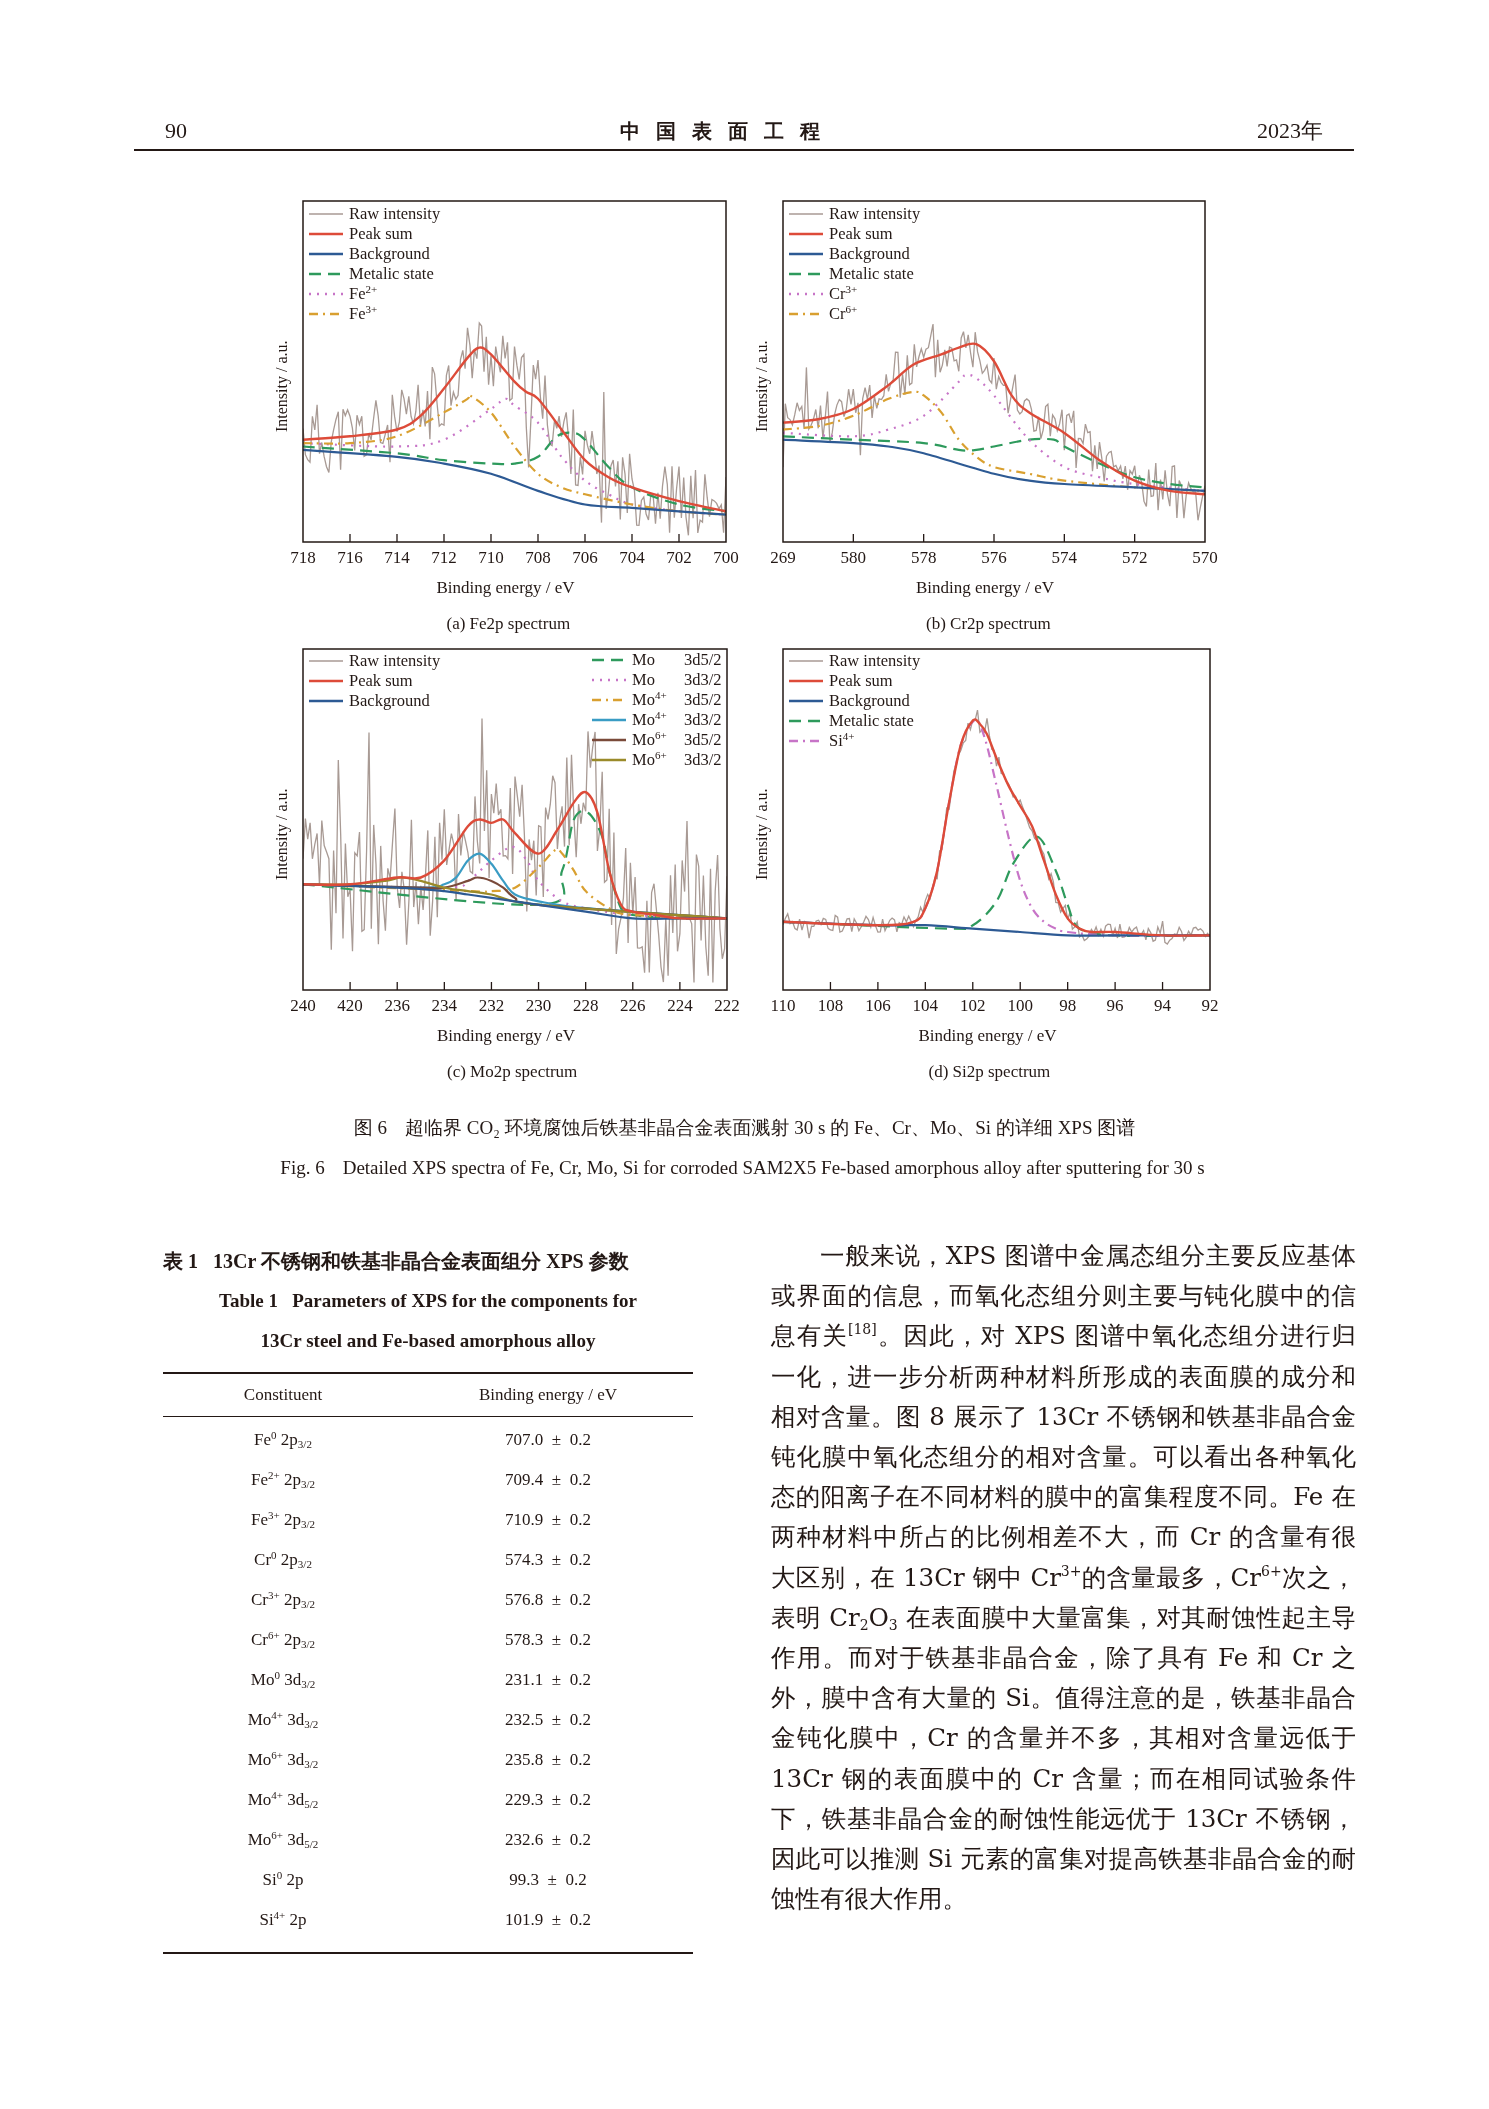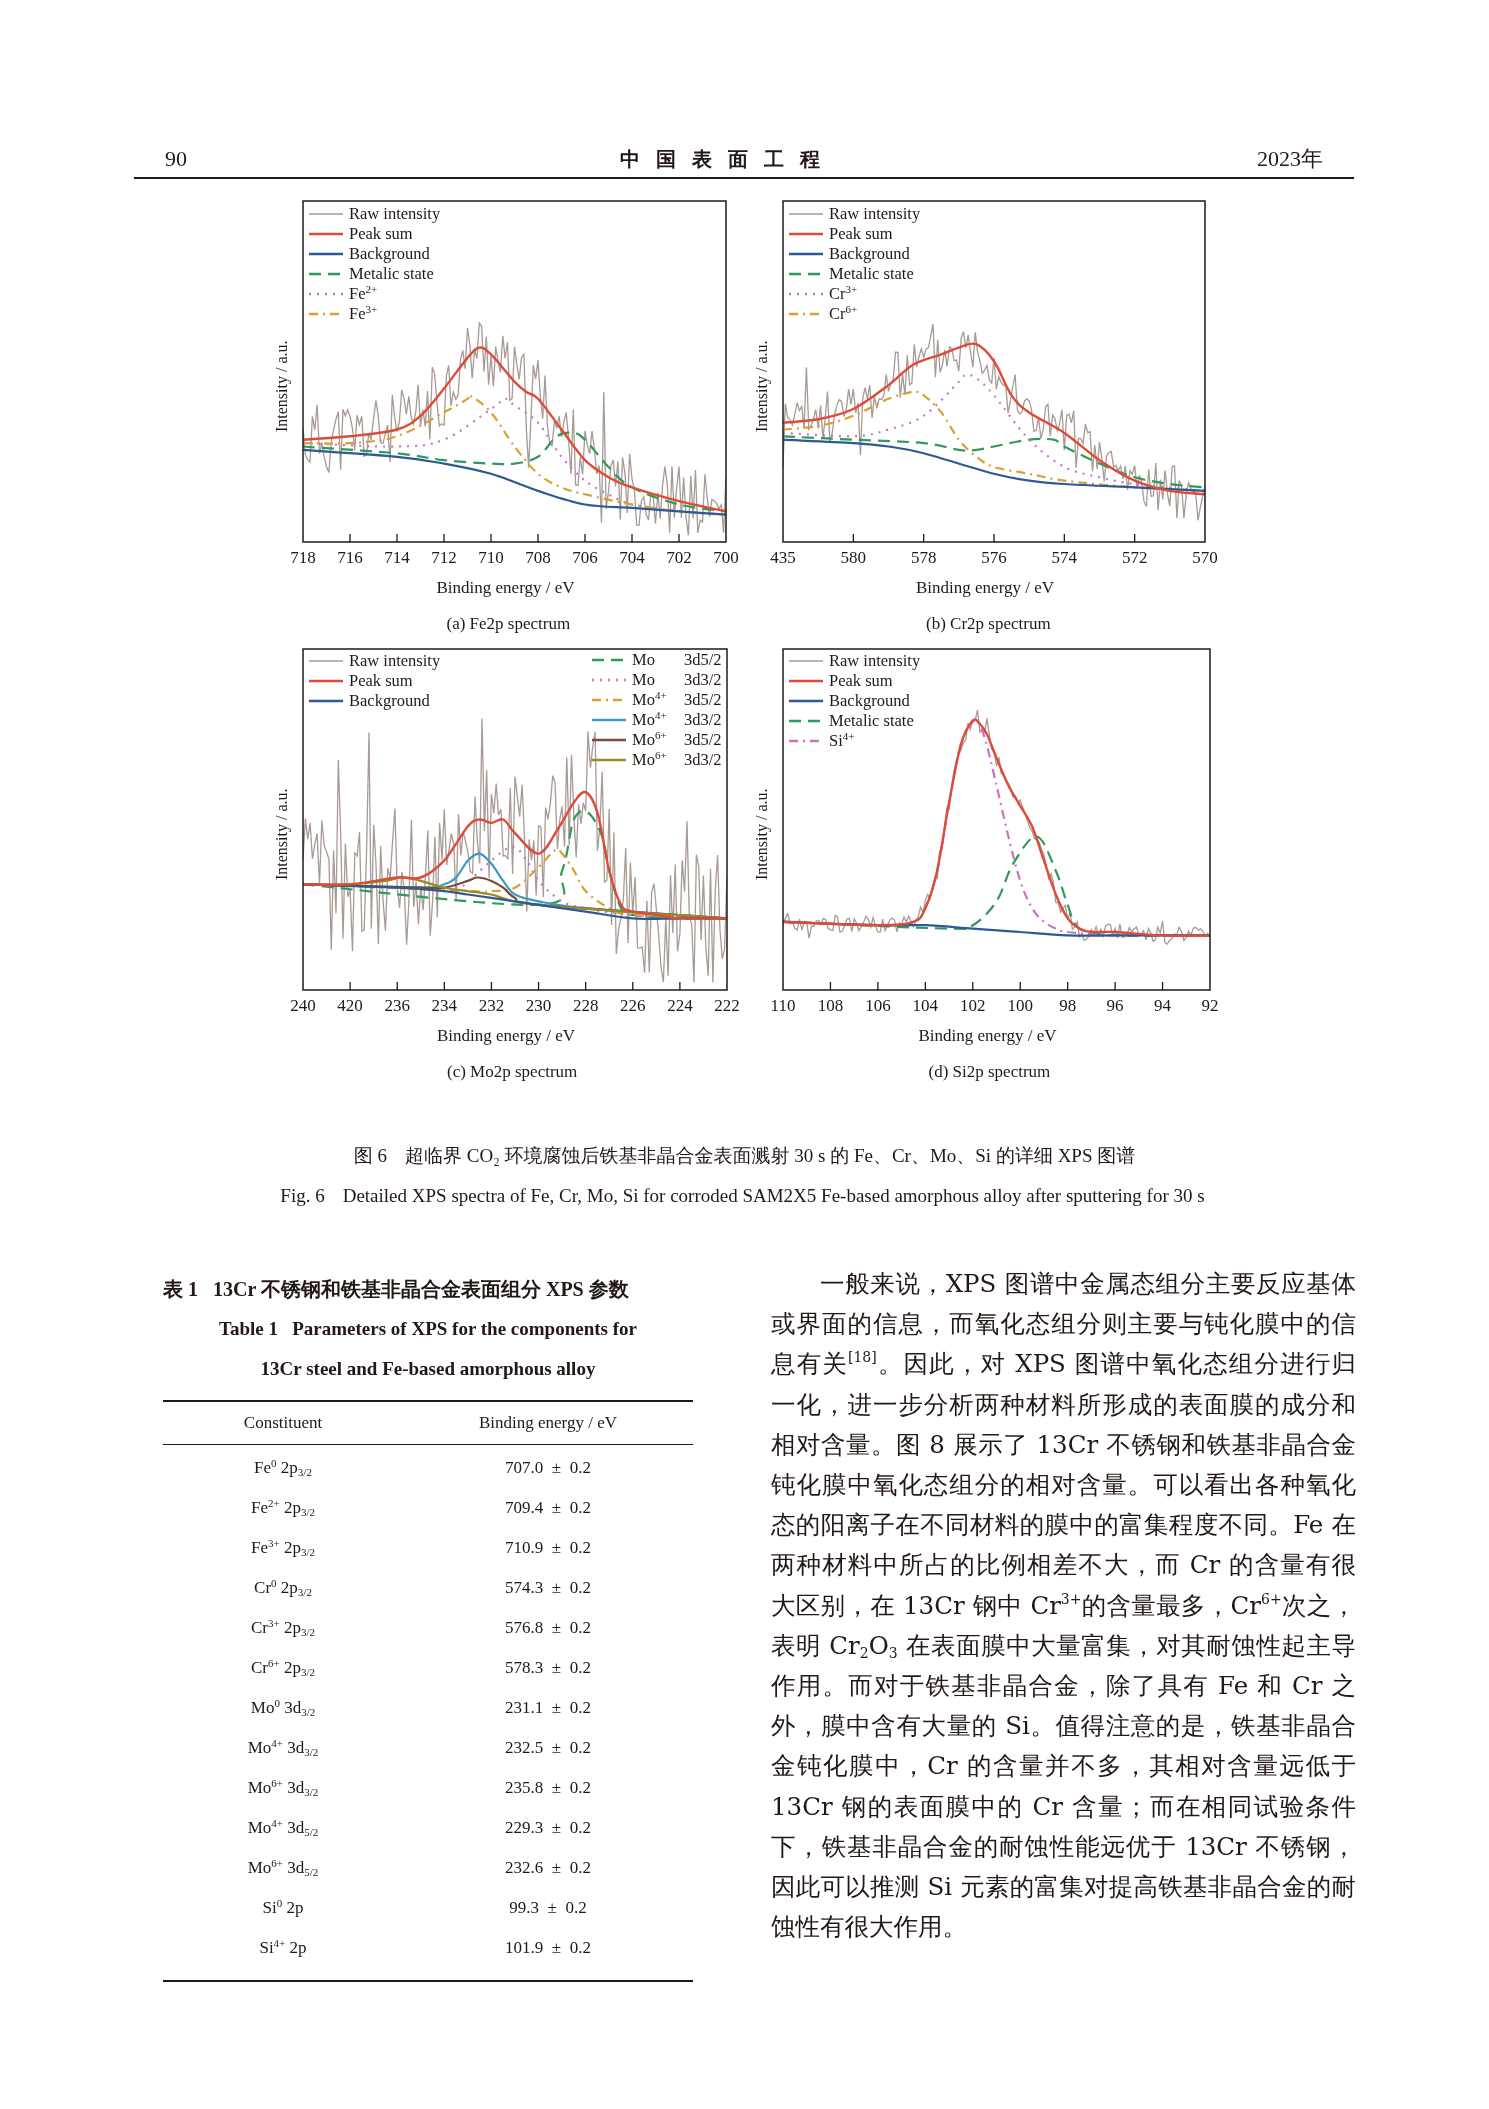--- a/index.html
+++ b/index.html
@@ -1,18 +1,18 @@
 <!DOCTYPE html>
 <html><head>
 <meta charset="utf-8">
 <style>
   html, body { margin:0; padding:0; background:#fff; }
   body { width:1489px; height:2109px; position:relative; overflow:hidden;
          font-family:"Liberation Serif","DejaVu Serif",serif; color:#231815; }
-  .abs { position:absolute;margin-top:28px; }
+  .abs { position:absolute; }
   .hdr-num { left:165px; top:118px; font-size:22px; }
   .hdr-journal { left:620px; top:118px; font-size:20px; font-weight:bold; letter-spacing:16px;
                  font-family:"DejaVu Sans",sans-serif; }
   .hdr-year { left:1257px; top:116px; font-size:22px; }
   .hdr-rule { left:134px; top:149px; width:1220px; height:2px; background:#231815; }
 
   .panel { position:absolute; width:560px; height:440px; }
   .panel svg { position:absolute; left:0; top:0; overflow:visible; }
   .ylabel { position:absolute; font-size:16px; transform:rotate(-90deg); transform-origin:left top; white-space:nowrap; }
   .xlabel { position:absolute; font-size:17px; white-space:nowrap; }
@@ -146,21 +146,21 @@
         <path d="M53,244.7 C64.7,245.3 105.8,247.0 123.3,248.1 C140.9,249.2 146.8,249.8 158.5,251.5 C170.2,253.2 176.1,253.8 193.7,258.3 C211.3,262.9 246.4,274.3 264.0,278.8 C281.6,283.3 287.4,283.9 299.2,285.6 C310.9,287.3 316.8,287.9 334.3,289.0 C351.9,290.2 381.2,291.3 404.7,292.4 C428.1,293.6 463.3,295.3 475.0,295.9" fill="none" stroke="#2d5a94" stroke-width="2.2"></path>
         <path d="M53,227.65 C58.9,227.1 76.4,226.5 88.2,224.2 C99.9,222.0 111.6,219.7 123.3,214.0 C135.1,208.3 148.5,197.5 158.5,190.1 C168.5,182.8 174.3,174.8 183.1,169.7 C191.9,164.6 203.6,162.3 211.3,159.4 C218.9,156.6 223.0,154.3 228.8,152.6 C234.7,150.9 240.6,146.9 246.4,149.2 C252.3,151.5 258.1,157.7 264.0,166.3 C269.9,174.8 275.7,191.8 281.6,200.4 C287.4,208.9 290.4,211.2 299.2,217.4 C308.0,223.7 322.6,229.9 334.3,237.9 C346.1,245.8 357.8,257.2 369.5,265.2 C381.2,273.1 392.9,280.5 404.7,285.6 C416.4,290.7 428.1,293.6 439.8,295.9 C451.6,298.1 469.1,298.7 475.0,299.3" fill="none" stroke="#dd4b39" stroke-width="2.4"></path>
       </g>
       <rect x="53" y="6" width="422" height="341" fill="none" stroke="#231815" stroke-width="1.5"></rect>
       <line x1="123.33333333333333" x2="123.33333333333333" y1="347" y2="339" stroke="#231815" stroke-width="1.3"></line>
       <line x1="193.66666666666666" x2="193.66666666666666" y1="347" y2="339" stroke="#231815" stroke-width="1.3"></line>
       <line x1="264" x2="264" y1="347" y2="339" stroke="#231815" stroke-width="1.3"></line>
       <line x1="334.3333333333333" x2="334.3333333333333" y1="347" y2="339" stroke="#231815" stroke-width="1.3"></line>
       <line x1="404.6666666666667" x2="404.6666666666667" y1="347" y2="339" stroke="#231815" stroke-width="1.3"></line>
     </svg>
-    <div class="tick-label" style="left: 53px; top: 353px;">435</div>
+    <div class="tick-label" style="left: 53px; top: 353px;">269</div>
     <div class="tick-label" style="left: 123.333px; top: 353px;">580</div>
     <div class="tick-label" style="left: 193.667px; top: 353px;">578</div>
     <div class="tick-label" style="left: 264px; top: 353px;">576</div>
     <div class="tick-label" style="left: 334.333px; top: 353px;">574</div>
     <div class="tick-label" style="left: 404.667px; top: 353px;">572</div>
     <div class="tick-label" style="left: 475px; top: 353px;">570</div>
     <div class="xlabel" style="left: 186px; top: 383px;">Binding energy / eV</div>
     <div class="ylabel" style="left: 23px; top: 236.5px;">Intensity / a.u.</div>
     <div class="caption-sub" style="left: 196px; top: 419px;">(b) Cr2p spectrum</div>
     <div class="legend" style="left: 57px; top: 9px;">

